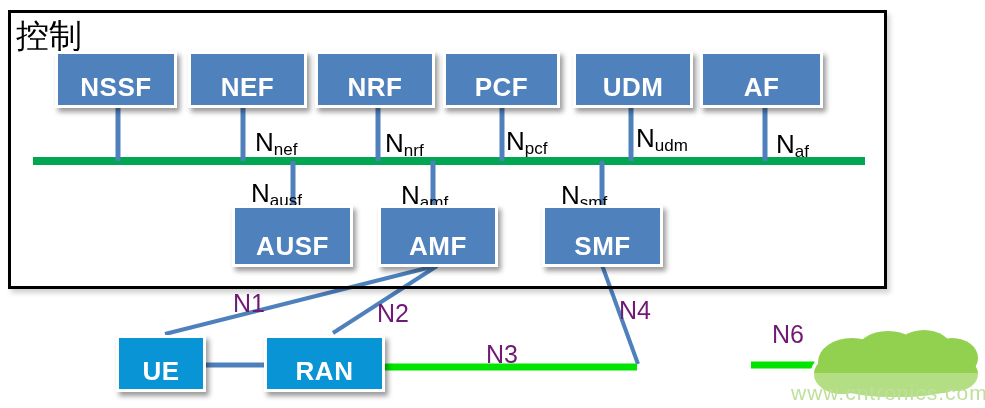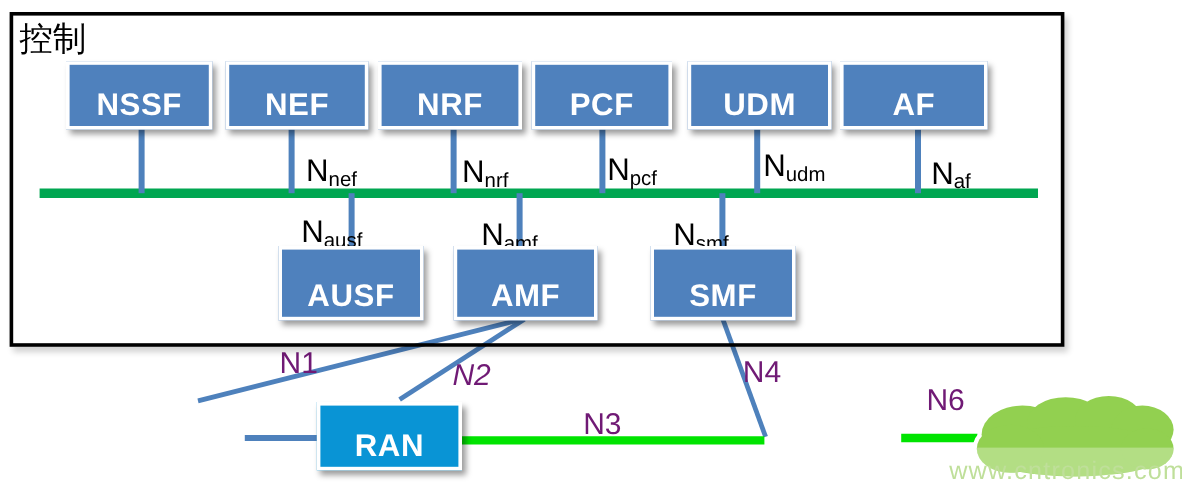--- a/index.html
+++ b/index.html
@@ -9,21 +9,21 @@
   }
   svg.overlay{position:absolute;left:0;top:0;z-index:1;}
 
   
   .ctrlrect{
     position:absolute;left:8px;top:10px;width:879px;height:279px;
     border:3px solid #000;box-sizing:border-box;z-index:4;
     box-shadow:3px 4px 5px rgba(0,0,0,.18);pointer-events:none;
   }
   .ctrltitle{
-    position:absolute;left:16px;top:14px;font-size:28px;color:#000;z-index:2;
+    position:absolute;left:16px;top:14px;font-size:33px;color:#000;z-index:2;
     font-family:Liberation Serif, serif;
   }
 
   
   .nfbox{
     position:absolute;box-sizing:border-box;border:3px solid #fff;
     background:var(--nf-blue);z-index:3;
     box-shadow:3px 4px 5px rgba(0,0,0,.40);
     display:flex;align-items:flex-end;justify-content:center;
     color:#fff;font-weight:bold;font-size:26px;letter-spacing:.5px;
@@ -51,21 +51,21 @@
   
   .iflabel{position:absolute;color:#000;font-size:26px;z-index:2;white-space:nowrap;}
   .iflabel .sub{font-size:17px;vertical-align:-4px;}
   .l-nssf{left:123px;top:124px;} .l-nef{left:255px;top:127px;}
   .l-nrf{left:385px;top:128px;}  .l-pcf{left:506px;top:126px;}
   .l-udm{left:636px;top:123px;}  .l-af{left:776px;top:129px;}
   .l-ausf{left:251px;top:178px;} .l-amf{left:401px;top:180px;} .l-smf{left:561px;top:180px;}
 
   
   .linklabel{position:absolute;color:#701a75;font-size:25px;z-index:2;white-space:nowrap;}
-  .l-n1{left:233px;top:289px;} .l-n2{left:377px;top:299px;font-style:italic;}
+  .l-n1{left:233px;top:289px;} .l-n2{left:377px;top:299px;}
   .l-n3{left:486px;top:340px;} .l-n4{left:619px;top:296px;}
   .l-n6{left:772px;top:320px;}
 
   
   .c-blue{stroke:var(--connector-blue);}
   .c-bus{stroke:var(--bus-green);}
   .c-data{stroke:var(--data-link-green);}
   .cloud-shape{fill:var(--user-plane-green);}
 
   .watermark{
@@ -142,20 +142,21 @@
   <div class="nfbox b-nef">NEF</div>
   <div class="nfbox b-nrf">NRF</div>
   <div class="nfbox b-pcf">PCF</div>
   <div class="nfbox b-udm">UDM</div>
   <div class="nfbox b-af">AF</div>
 
   <div class="nfbox b-ausf">AUSF</div>
   <div class="nfbox b-amf">AMF</div>
   <div class="nfbox b-smf">SMF</div>
 
+  <div class="nfbox access b-ue">UE</div>
   <div class="nfbox access b-ran">RAN</div>
 
   <div class="iflabel l-nef"><span>N</span><span class="sub">nef</span></div>
   <div class="iflabel l-nrf"><span>N</span><span class="sub">nrf</span></div>
   <div class="iflabel l-pcf"><span>N</span><span class="sub">pcf</span></div>
   <div class="iflabel l-udm"><span>N</span><span class="sub">udm</span></div>
   <div class="iflabel l-af"><span>N</span><span class="sub">af</span></div>
   <div class="iflabel l-ausf"><span>N</span><span class="sub">ausf</span></div>
   <div class="iflabel l-amf"><span>N</span><span class="sub">amf</span></div>
   <div class="iflabel l-smf"><span>N</span><span class="sub">smf</span></div>

